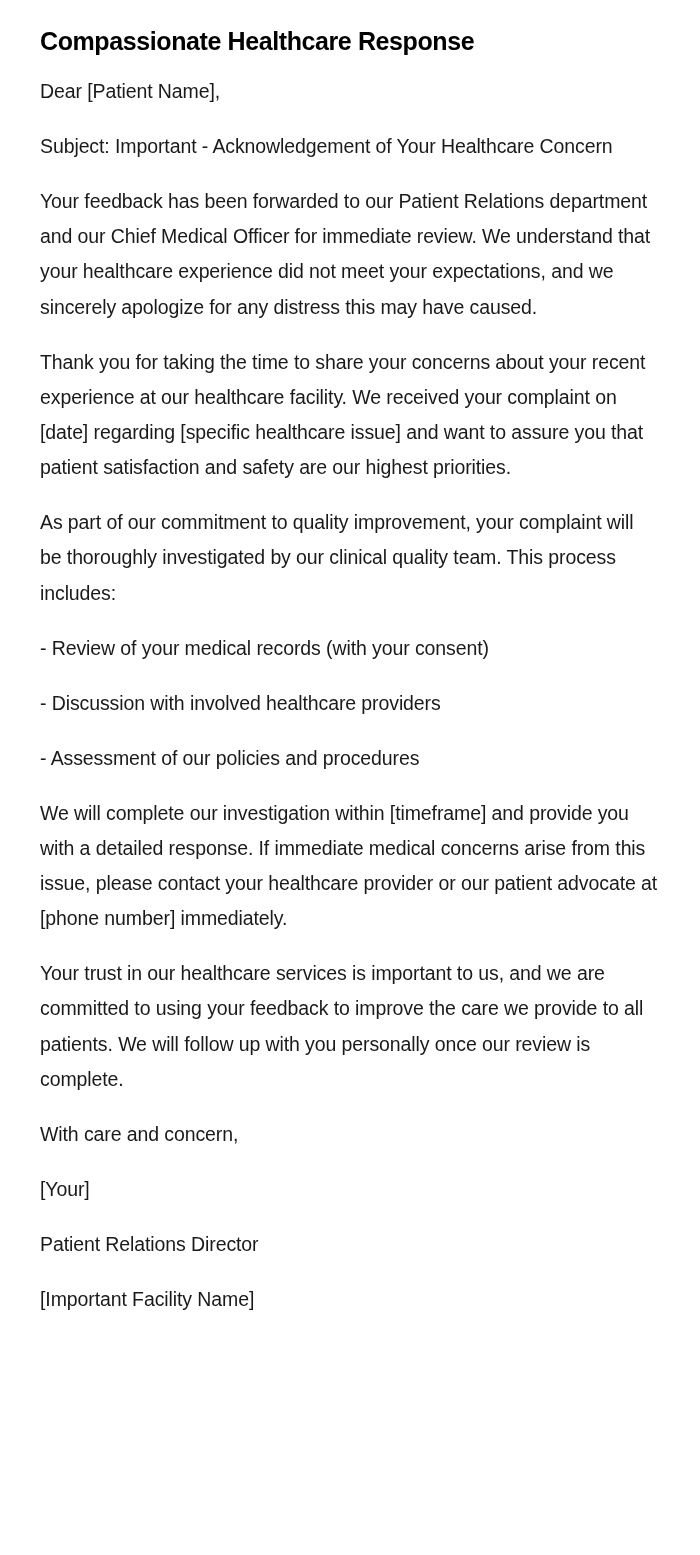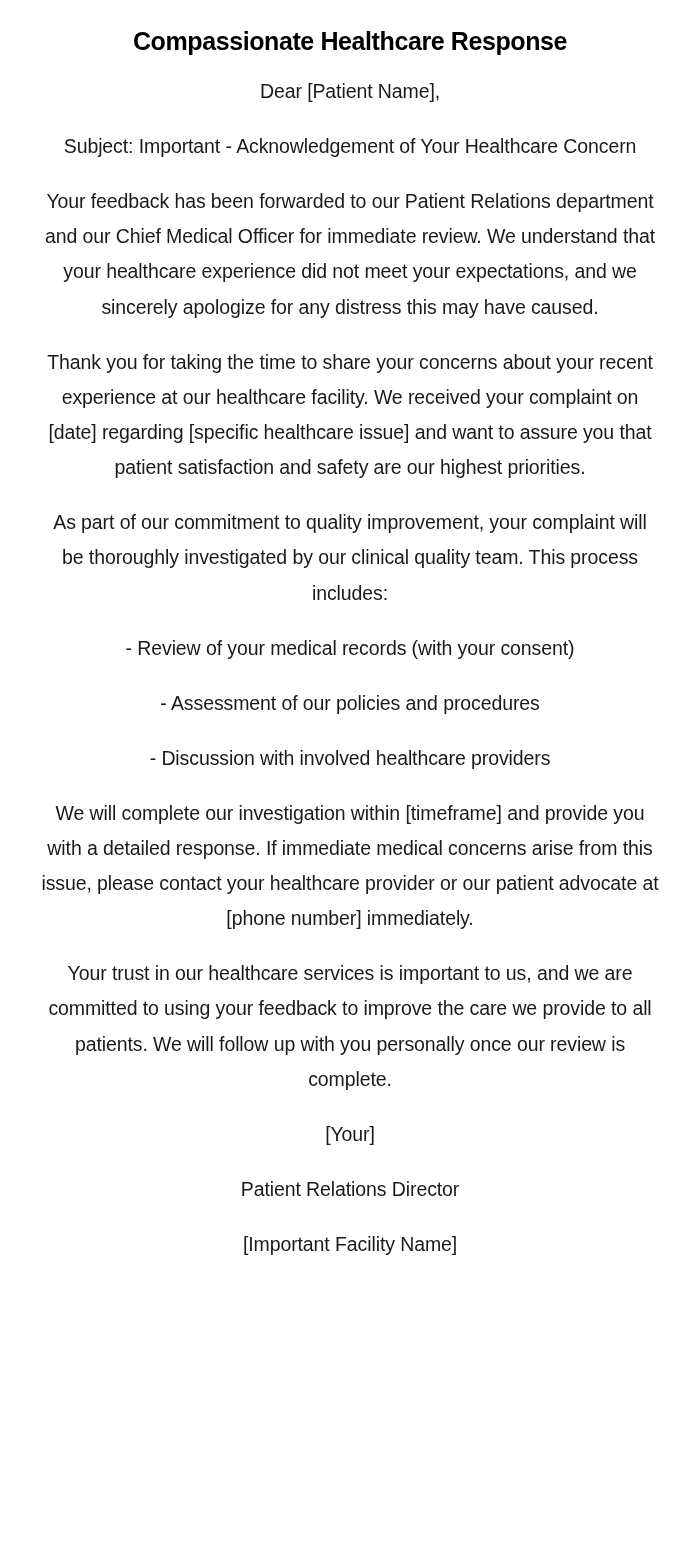--- a/index.html
+++ b/index.html
@@ -1,21 +1,20 @@
 <!DOCTYPE html>
 <html><head>
 <meta charset="utf-8">
 <style>
   html, body { margin: 0; padding: 0; background: #ffffff; }
   body { width: 700px; height: 1555px; overflow: hidden; }
   .doc {
     padding: 22px 40px 0 40px;
     font-family: "Liberation Sans", sans-serif;
     color: #1a1a1a;
-    text-align: center;
   }
   .title {
     font-size: 25px;
     font-weight: bold;
     letter-spacing: -0.4px;
     margin: 0 0 14px 0;
     line-height: 38px;
     color: #000;
   }
   p {
@@ -29,20 +28,21 @@
 <body>
 
 <div class="doc">
   <h1 class="title">Compassionate Healthcare Response</h1>
   <p>Dear [Patient Name],</p>
   <p>Subject: Important - Acknowledgement of Your Healthcare Concern</p>
   <p>Your feedback has been forwarded to our Patient Relations department and our Chief Medical Officer for immediate review. We understand that your healthcare experience did not meet your expectations, and we sincerely apologize for any distress this may have caused.</p>
   <p>Thank you for taking the time to share your concerns about your recent experience at our healthcare facility. We received your complaint on [date] regarding [specific healthcare issue] and want to assure you that patient satisfaction and safety are our highest priorities.</p>
   <p>As part of our commitment to quality improvement, your complaint will be thoroughly investigated by our clinical quality team. This process includes:</p>
   <p>- Review of your medical records (with your consent)</p>
+  <p>- Discussion with involved healthcare providers</p>
   <p>- Assessment of our policies and procedures</p>
-  <p>- Discussion with involved healthcare providers</p>
   <p>We will complete our investigation within [timeframe] and provide you with a detailed response. If immediate medical concerns arise from this issue, please contact your healthcare provider or our patient advocate at [phone number] immediately.</p>
   <p>Your trust in our healthcare services is important to us, and we are committed to using your feedback to improve the care we provide to all patients. We will follow up with you personally once our review is complete.</p>
+  <p>With care and concern,</p>
   <p>[Your]</p>
   <p>Patient Relations Director</p>
   <p>[Important Facility Name]</p>
 </div>
 
 </body></html>

